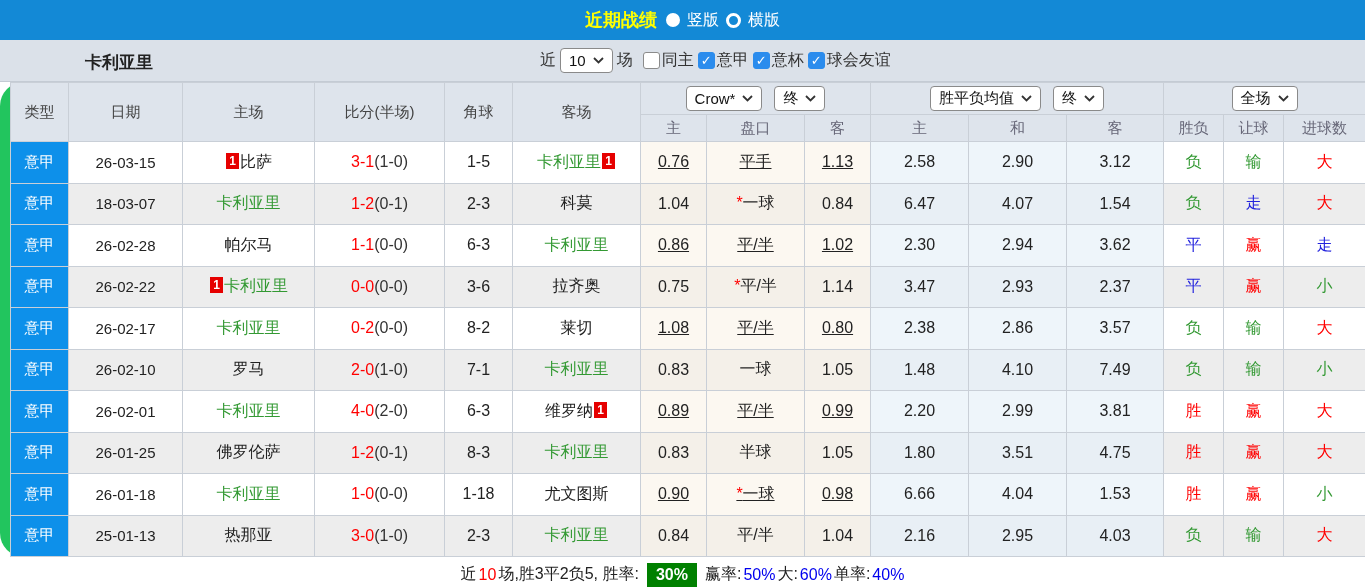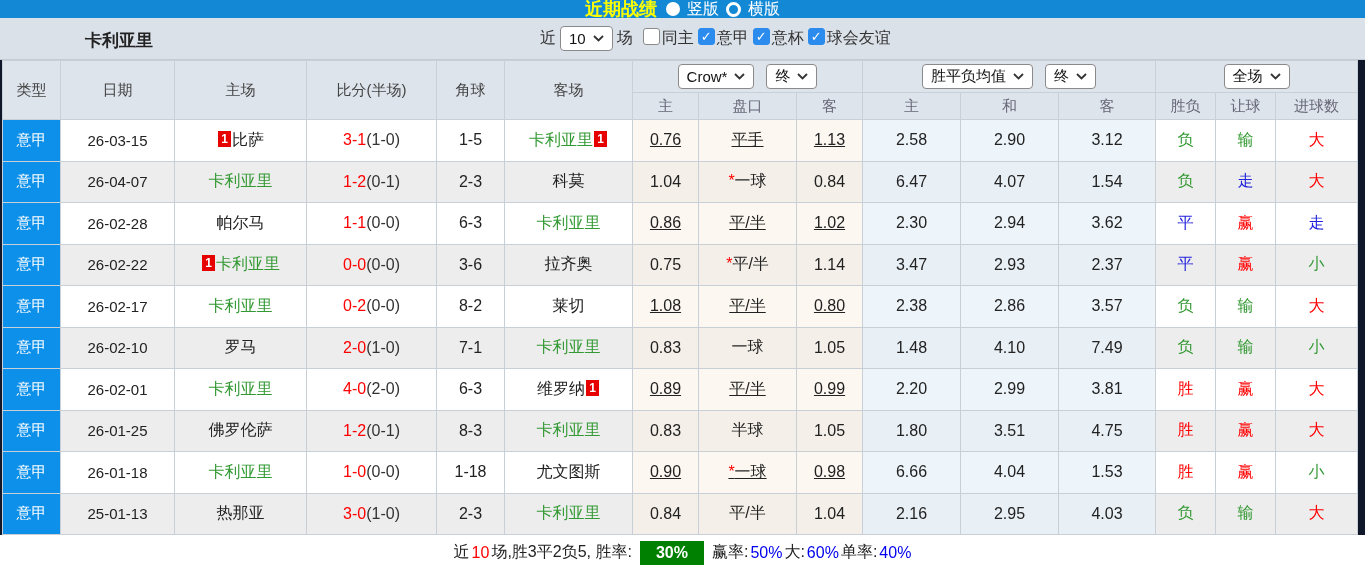--- a/index.html
+++ b/index.html
@@ -1,41 +1,41 @@
 <!DOCTYPE html>
 <html><head>
 <meta charset="utf-8">
 <style>
   * { box-sizing: border-box; margin: 0; padding: 0; }
   html,body { width:1365px; height:587px; overflow:hidden; background:#fff;
     font-family:"Liberation Sans","DejaVu Sans",sans-serif; }
 
   
-  .topbar { height:18px; background:#1389d6; display:flex; align-items:center;
+  .topbar { height:40px; background:#1389d6; display:flex; align-items:center;
     justify-content:center; gap:7px; color:#fff; font-size:16px; }
   .topbar .title { color:#ffff00; font-weight:bold; font-size:18px; margin-right:2px; }
   .radio { width:14px; height:14px; border-radius:50%; display:inline-block; vertical-align:middle; }
   .radio.selected { background:#fff; }
   .radio:not(.selected){ border:3px solid #fff; background:transparent; width:15px; height:15px; }
 
   
   .filterbar { height:42px; background:#dbe1e9; border-bottom:1px solid #c4cbd4;
     position:relative; font-size:16px; color:#333; }
   .teamname { position:absolute; left:85px; top:11px; font-weight:bold; font-size:17px; color:#222; }
   .controls { position:absolute; left:540px; top:8px; display:flex; align-items:center; gap:4px; }
   .selectbox { display:inline-flex; align-items:center; gap:7px; background:#fff;
     border:1px solid #8a8a8a; border-radius:4px; height:25px; padding:0 8px; font-size:15px; color:#111; }
   .cb { width:17px; height:17px; border-radius:3px; display:inline-flex; align-items:center;
     justify-content:center; background:#fff; border:1px solid #8b8b8b; font-size:13px; color:#fff;
     vertical-align:middle; }
   .cb.checked { background:#2b8ced; border-color:#2b8ced; }
-  .cbwrap { display:inline-flex; gap:2px; }
+  .cbwrap { display:inline-flex; align-items:center; gap:2px; }
 
   
-  .table-wrap { background:#0f172a; padding-left:2px; }
+  .table-wrap { background:#22c55e; padding-left:10px;border-radius:24px; }
   table { border-collapse:collapse; table-layout:fixed; width:1355px; }
   td,th { border:1px solid #c9cfd7; text-align:center; vertical-align:middle;
     overflow:hidden; white-space:nowrap; }
   thead th { background:#dee4ec; font-weight:normal; color:#444; font-size:15px; }
   tr.h1 { height:32px; } tr.h2 { height:27px; }
   tr.h2 th { color:#667; }
   .hd-selects { display:flex; align-items:center; justify-content:center; gap:12px; }
   tbody tr { height:41.5px; font-size:16px; color:#222; }
   tr.odd td { background:#fff; } tr.even td { background:#ededed; }
   td.league { background:#0d90ea !important; color:#fff; font-size:15px; }
@@ -46,21 +46,21 @@
   .rank { display:inline-block; background:#e60000; color:#fff; font-size:12px; font-weight:bold;
     width:13px; height:16px; line-height:16px; vertical-align:2px; margin:0 1px; }
   .ft { color:#f00; } .ht { color:#333; }
   .star { color:#f00; }
   td.res.red { color:#f00; } td.res.green { color:#339933; } td.res.blue { color:#2222dd; }
 
   
   .summary { height:35px; background:#fff; display:flex; align-items:center;
     justify-content:center; font-size:16px; color:#222; gap:2px; }
   .summary .red { color:#f00; } .summary .blue { color:#0000ee; }
-  .winrate-badge { background:#008000; color:#fff; font-weight:bold; padding:3px 16px; margin:16px 6px; }
+  .winrate-badge { background:#008000; color:#fff; font-weight:bold; padding:3px 9px; margin:16px 6px; }
   .summary .lbl { }
 </style>
 </head>
 <body>
 
 <div class="topbar">
   <span class="title">近期战绩</span>
   <span class="radio radio0 selected"></span>
   <span>竖版</span>
   <span class="radio radio1"></span>
@@ -192,21 +192,21 @@
           <td class="odds">1.13</td>
           <td class="avg">2.58</td>
           <td class="avg">2.90</td>
           <td class="avg">3.12</td>
           <td class="res green">负</td>
           <td class="res green">输</td>
           <td class="res red">大</td>
         </tr>
         <tr class="even">
           <td class="league">意甲</td>
-          <td class="date">26-04-07</td>
+          <td class="date">18-03-07</td>
           <td class="team"><span class="tname green">卡利亚里</span></td>
           <td class="score"><span class="ft">1-2</span><span class="ht">(0-1)</span></td>
           <td class="corner">2-3</td>
           <td class="team"><span class="tname black">科莫</span></td>
           <td class="odds">1.04</td>
           <td class="odds"><span class="star">*</span>一球</td>
           <td class="odds">0.84</td>
           <td class="avg">6.47</td>
           <td class="avg">4.07</td>
           <td class="avg">1.54</td>

